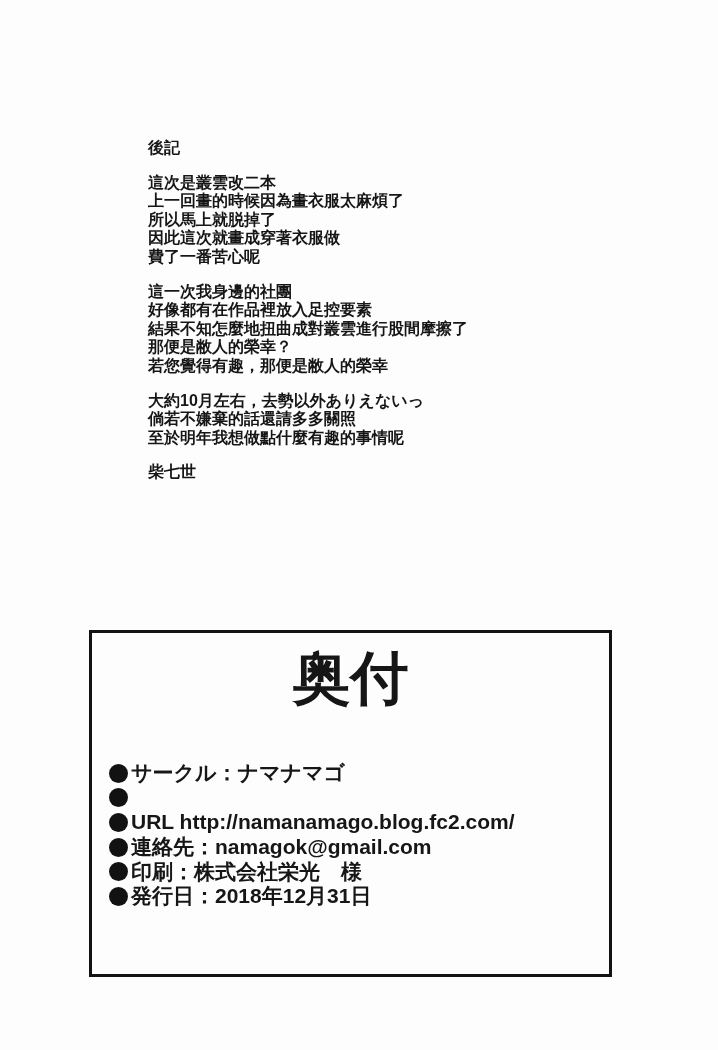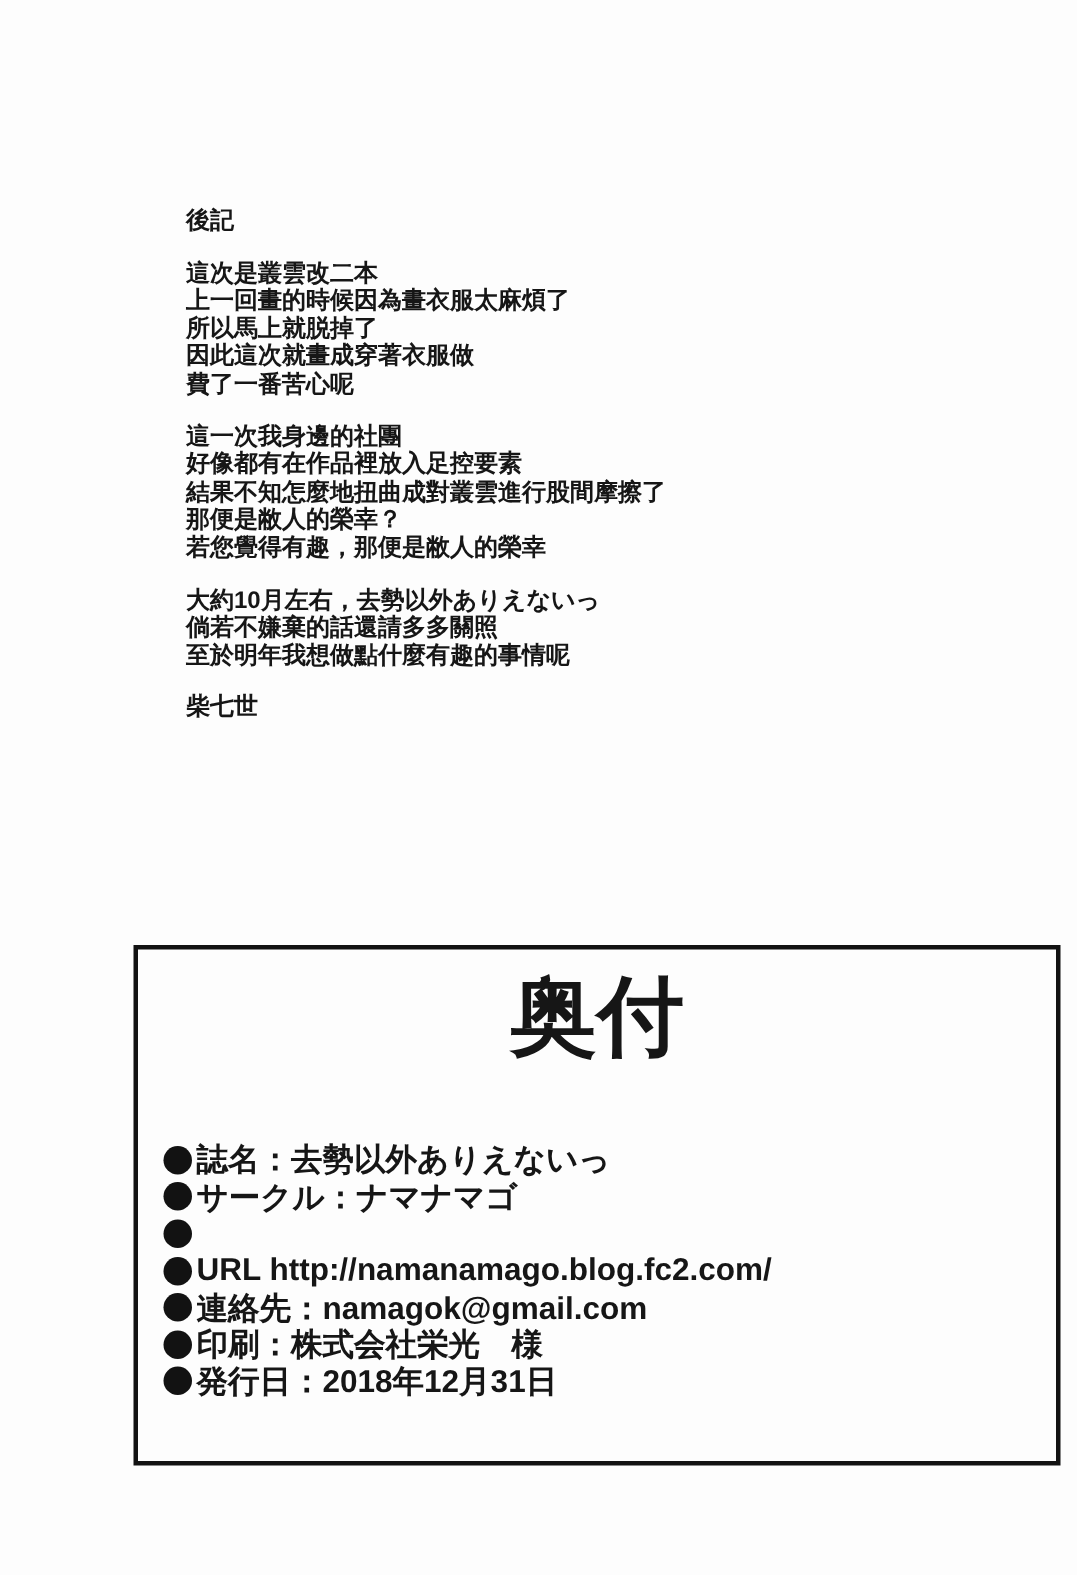--- a/index.html
+++ b/index.html
@@ -12,37 +12,37 @@
     position:relative;
     width:718px; height:1050px;
     background:#fdfdfd;
     color:#161616;
     overflow:hidden;
   }
 
   
   .afterword {
     position:absolute;
-    left:124px; top:139px;
+    left:148px; top:139px;
     font-size:16px;
     font-weight:700;
     line-height:18.6px;
     letter-spacing:0;
     white-space:nowrap;
   }
   .aw-title { margin-bottom:16px; }
   .afterword p { margin:0 0 16px 0; }
   .afterword .ln { display:block; }
   .aw-signature { margin-top:12px; }
 
   
   .colophon-box {
     position:absolute;
     left:89px; top:630px;
-    width:618px; height:347px;
+    width:523px; height:347px;
     border:3px solid #121212;
     background:#fdfdfd;
   }
   .colophon-title {
     margin-top:16px;
     text-align:center;
     font-size:58px;
     font-weight:700;
     line-height:1;
   }
@@ -98,24 +98,20 @@
 
     <div class="aw-signature">柴七世</div>
   </div>
 
   <div class="colophon-box">
     <div class="colophon-title">奥付</div>
 
     <div class="colophon-list">
       <div class="colophon-row">
         <span class="bullet"></span>
-        <span>誌名：去勢以外ありえないっ</span>
-      </div>
-      <div class="colophon-row">
-        <span class="bullet"></span>
         <span>サークル：ナマナマゴ</span>
       </div>
       <div class="colophon-row">
         <span class="bullet"></span>
       </div>
       <div class="colophon-row">
         <span class="bullet"></span>
         <span>URL http://namanamago.blog.fc2.com/</span>
       </div>
       <div class="colophon-row">

